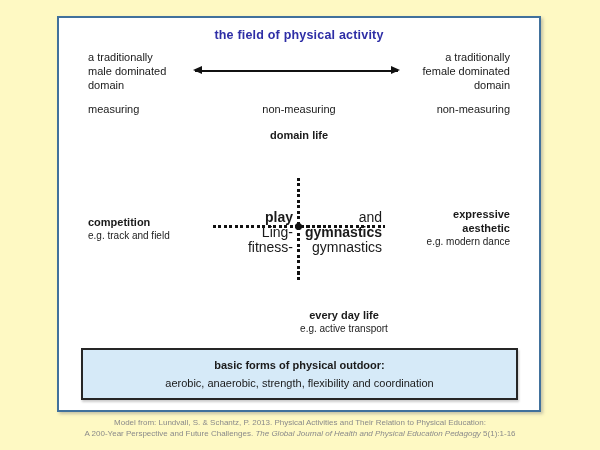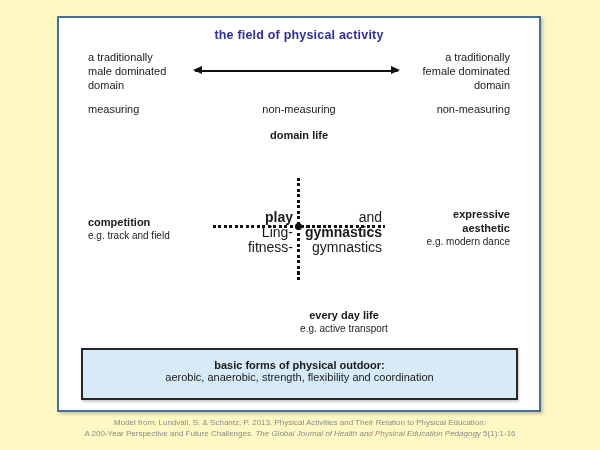--- a/index.html
+++ b/index.html
@@ -49,21 +49,21 @@
   .xdot{position:absolute;left:236px;top:205px;width:7px;height:7px;border-radius:50%;background:#111;}
   .center-left{position:absolute;right:246px;top:192px;text-align:right;}
   .center-right{position:absolute;left:246px;top:192px;text-align:right;}
   .center-left div,.center-right div{font-size:14px;line-height:15px;}
   .training-box{
     position:absolute;left:22px;top:330px;width:437px;height:52px;box-sizing:border-box;
     background:#d6eaf8;border:2px solid #262626;text-align:center;
     box-shadow:1px 2px 2px rgba(130,130,130,0.4);
   }
   .training-heading{margin-top:9px;font-size:11px;font-weight:bold;}
-  .training-items{margin-top:0;font-size:11px;}
+  .training-items{margin-top:6px;font-size:11px;}
   .citation{
     position:absolute;left:0;top:417px;width:100%;text-align:center;
     font-size:8px;line-height:11px;color:#8a8a8a;
   }
   .citation .it{font-style:italic;}
 </style>
 </head>
 <body>
 
 <div class="canvas">

